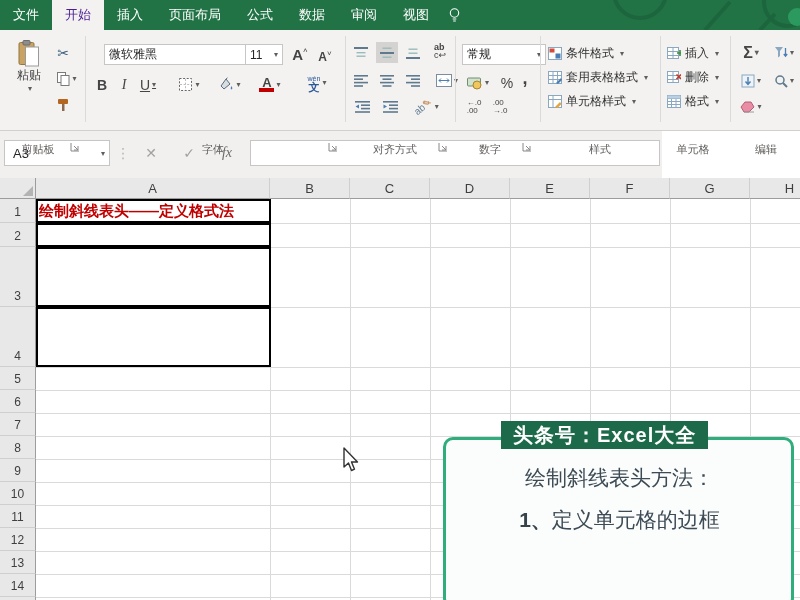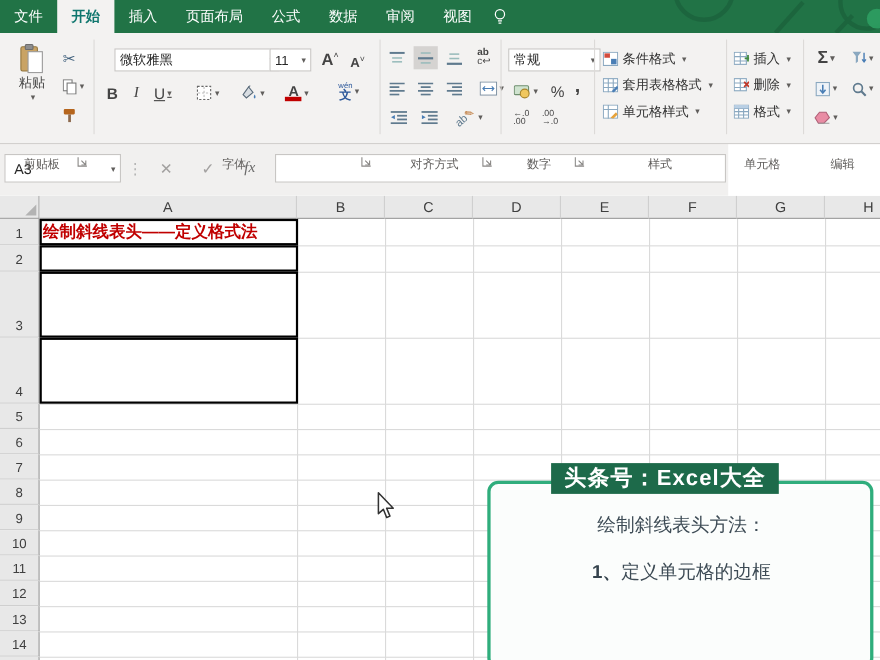--- a/index.html
+++ b/index.html
@@ -1,21 +1,21 @@
 <!DOCTYPE html>
 <html><head>
 <meta charset="utf-8">
 <style>
   html,body{margin:0;padding:0}
   body{width:800px;height:600px;overflow:hidden;position:relative;background:#fff;
        font-family:"Liberation Sans",sans-serif;-webkit-font-smoothing:antialiased}
   
   .titlebar{position:absolute;left:0;top:0;width:800px;height:30px;background:#217346;display:flex;align-items:stretch;z-index:5}
   .tab{color:#fff;font-size:13px;line-height:30px;padding:0 13px;white-space:nowrap;cursor:default}
-  .tab.active{background:#f3f2f1;color:#0f766e;font-weight:bold}
+  .tab.active{background:#f3f2f1;color:#4c1d95;font-weight:normal}
   .tellme{display:flex;align-items:center;color:#fff;font-size:13px;padding:0 6px;gap:6px;white-space:nowrap}
   .decor{position:absolute;right:0;top:0;pointer-events:none}
   
   .ribbon{position:absolute;left:0;top:30px;width:800px;height:100px;background:#f3f2f1;border-bottom:1px solid #d2d0ce;z-index:4}
   .gsep{position:absolute;top:6px;bottom:8px;width:1px;background:#dcdad8}
   .glabel{position:absolute;top:112px;font-size:11px;color:#605e5c;white-space:nowrap;transform:translateX(-50%)}
   .launch{position:absolute;top:112px;width:11px;height:11px}
   .rbtn{position:absolute;display:flex;align-items:center;justify-content:center;height:21px;color:#444;font-size:13px}
   .sel{background:#d5d3d1}
   .dd{font-size:8px;color:#605e5c;margin-left:2px}
@@ -36,21 +36,21 @@
   .rowline{position:absolute;left:36px;right:0;border-bottom:1px solid #dadada}
   .vline{position:absolute;width:1px;background:#dadada}
   .bbox{position:absolute;border:2px solid #000;box-sizing:border-box;background:transparent}
   .a1text{position:absolute;left:39px;top:199px;width:230px;height:24px;line-height:24px;font-size:15px;font-weight:bold;color:#c00000;white-space:nowrap;overflow:hidden}
   .corner{position:absolute;left:0;top:0;width:36px;height:21px;background:#e8e8e8;border-right:1px solid #9c9c9c;border-bottom:1px solid #9c9c9c;box-sizing:border-box}
   .corner:after{content:"";position:absolute;right:2px;bottom:2px;border-style:solid;border-width:0 0 10px 10px;border-color:transparent transparent #b3b3b3 transparent}
   
   .callout{position:absolute;left:443px;top:421px;width:353px;height:187px;z-index:20}
   .cbox{position:absolute;left:0;top:16px;right:2px;bottom:0;background:#fbfdfc;border:3px solid #2fad7c;border-radius:10px;box-sizing:border-box}
   .cbadge{position:absolute;left:58px;top:0;background:#1d6a4a;color:#fff;font-weight:bold;font-size:20px;line-height:28px;padding:0 12px;letter-spacing:1px;white-space:nowrap}
-  .cbody{position:absolute;left:0;top:36px;right:0;text-align:center;color:#3d4b55;font-size:17px;line-height:42px;white-space:nowrap}
+  .cbody{position:absolute;left:0;top:36px;right:0;text-align:center;color:#3d4b55;font-size:21px;line-height:42px;white-space:nowrap}
   .cnum{font-weight:bold;color:#35434d}
   .cursor{position:absolute;left:341px;top:446px;z-index:30}
   svg{display:block}
 </style>
 </head>
 <body>
 
 <div class="titlebar">
   <div class="tab">文件</div>
   <div class="tab active">开始</div>

